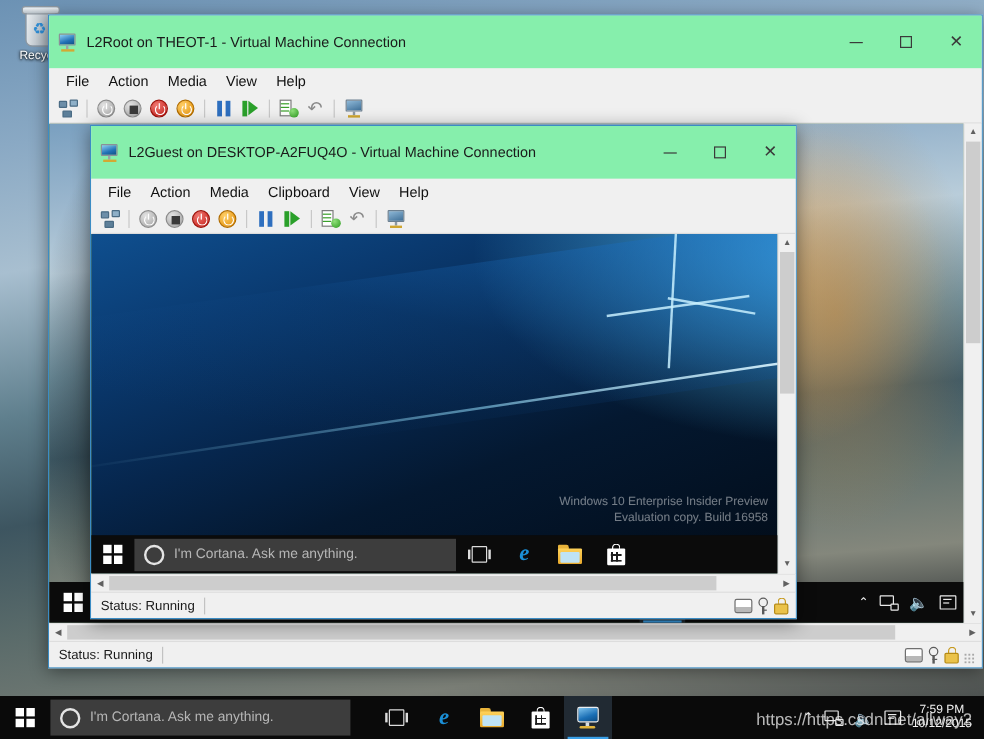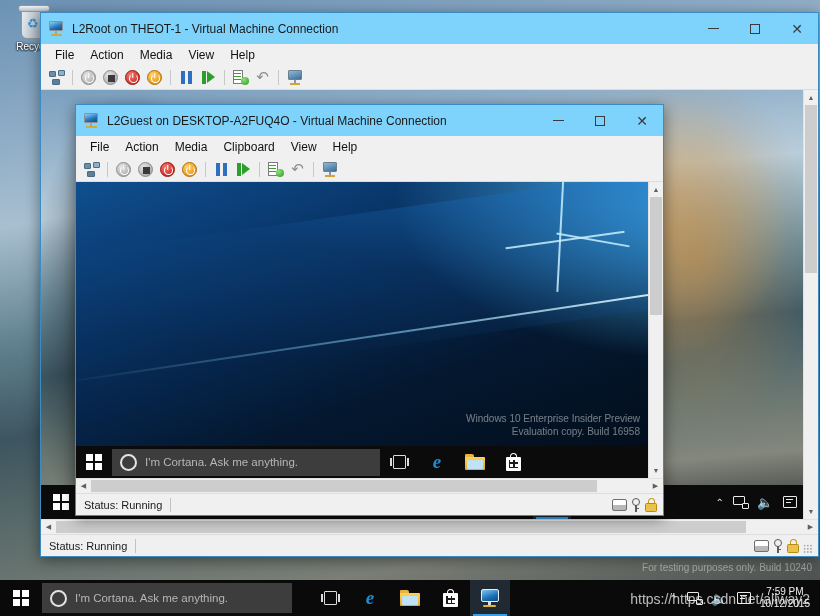--- a/index.html
+++ b/index.html
@@ -178,21 +178,21 @@
   }
 
   
   .vmwin {
     position: absolute; background: #f0f0f0;
     border: 1px solid #3b8cc4;
     box-shadow: 0 3px 14px rgba(0,0,0,.45);
     display: flex; flex-direction: column;
   }
   .titlebar {
-    height: 31px; background: #7dd3fc; display: flex; align-items: center;
+    height: 44px; background: #86efac; display: flex; align-items: center;
     flex: none; padding-left: 8px;
   }
   .tb-appicon { width: 16px; height: 15px; position: relative; flex: none; margin-right: 7px; }
   .tb-appicon .scr {
     position:absolute; left:0; top:0; width:14px; height:10px;
     background: linear-gradient(160deg,#8fd0f5,#2272b6 60%,#114f86);
     border:1px solid #8a9099; border-radius:1px;
   }
   .tb-appicon .base {
     position:absolute; left:2px; bottom:0; width:11px; height:2px; background:#d3a933;
@@ -367,23 +367,20 @@
 
   <div class="recycle-bin">
     <div class="rb-glyph">
       <div class="rb-body"></div>
       <div class="rb-lid"></div>
       <div class="rb-logo">♻</div>
     </div>
     <div class="rb-label">Recycle</div>
   </div>
 
-  <div class="wm-host">
-    <div>For testing purposes only. Build 10240</div>
-  </div>
 </div>
 
 <div class="vmwin" id="outer-window" style="z-index:10">
 
   <div class="titlebar">
     <span class="tb-appicon">
       <i class="scr"></i>
         <i class="stand"></i>
         <i class="base"></i>
     </span>

